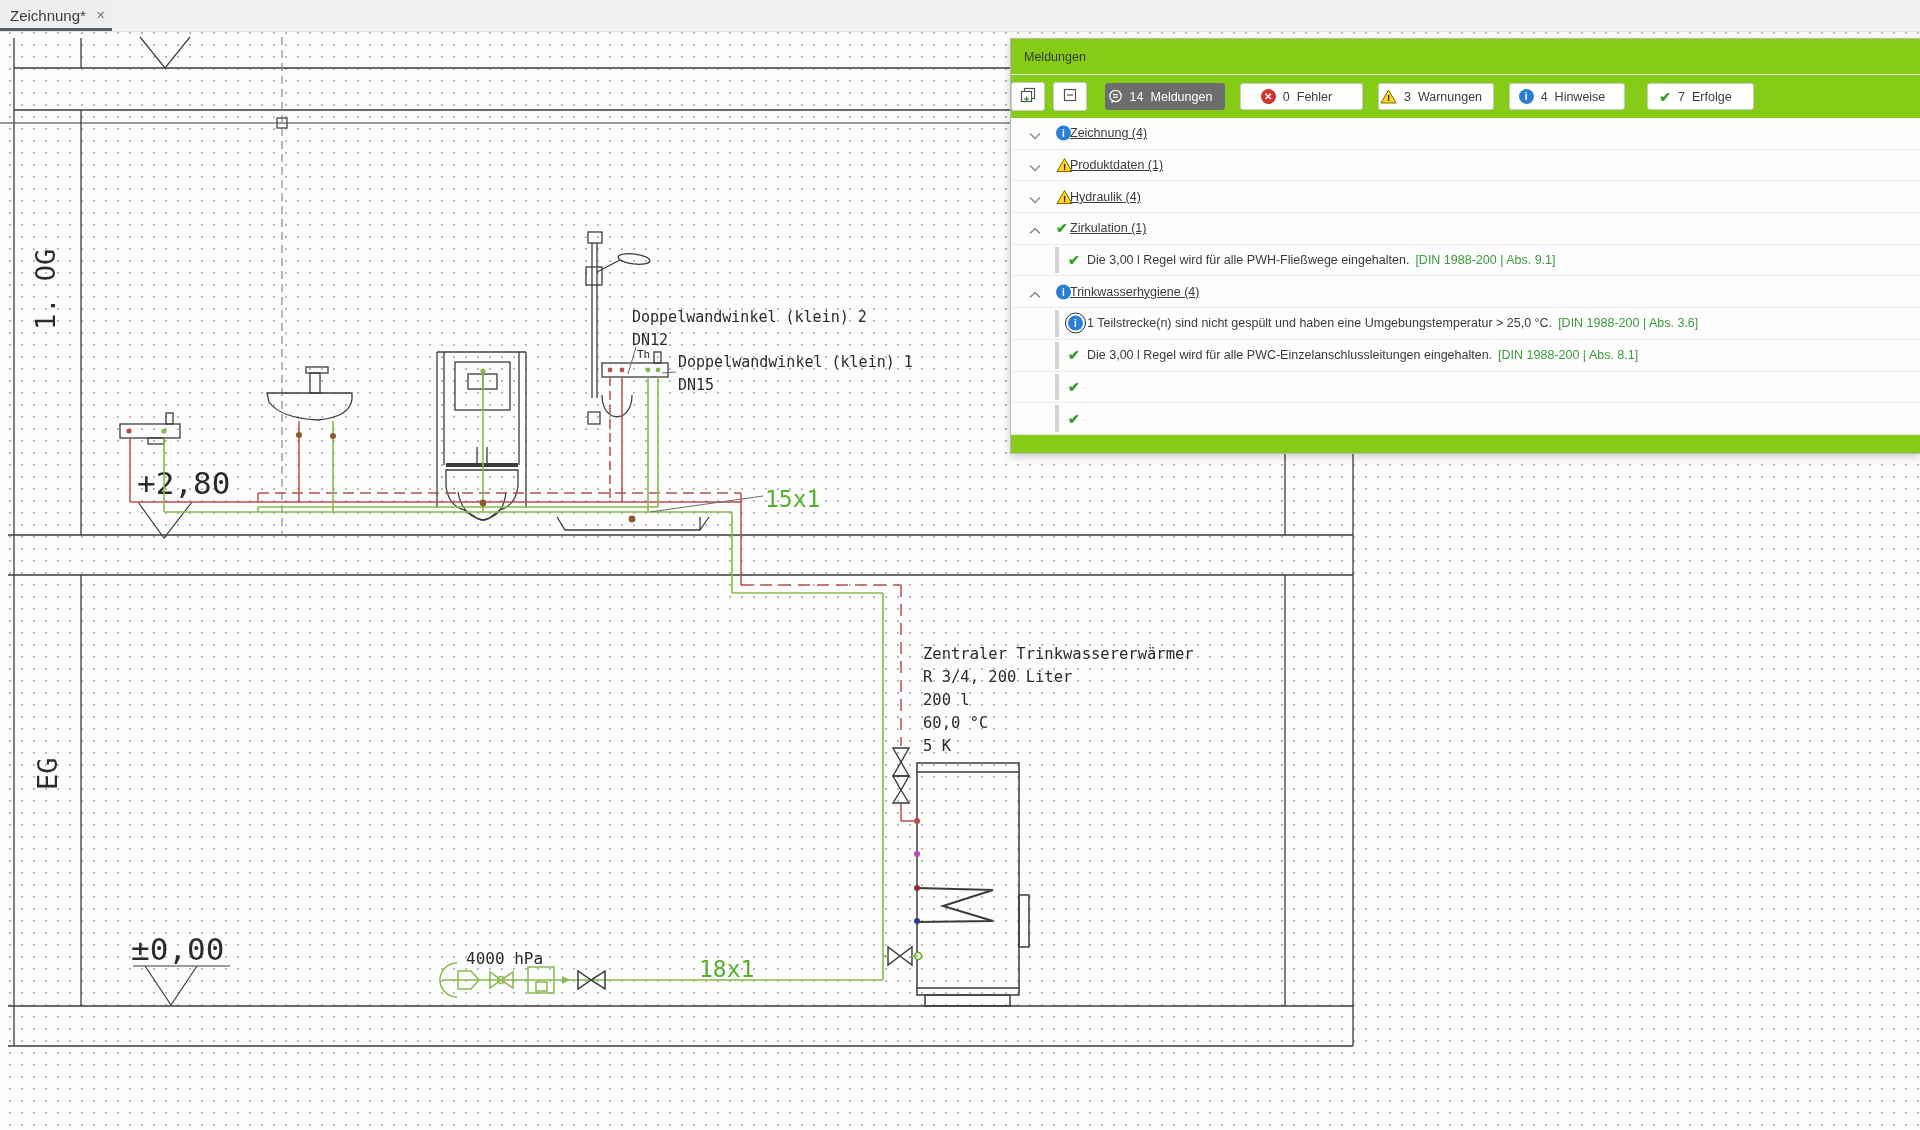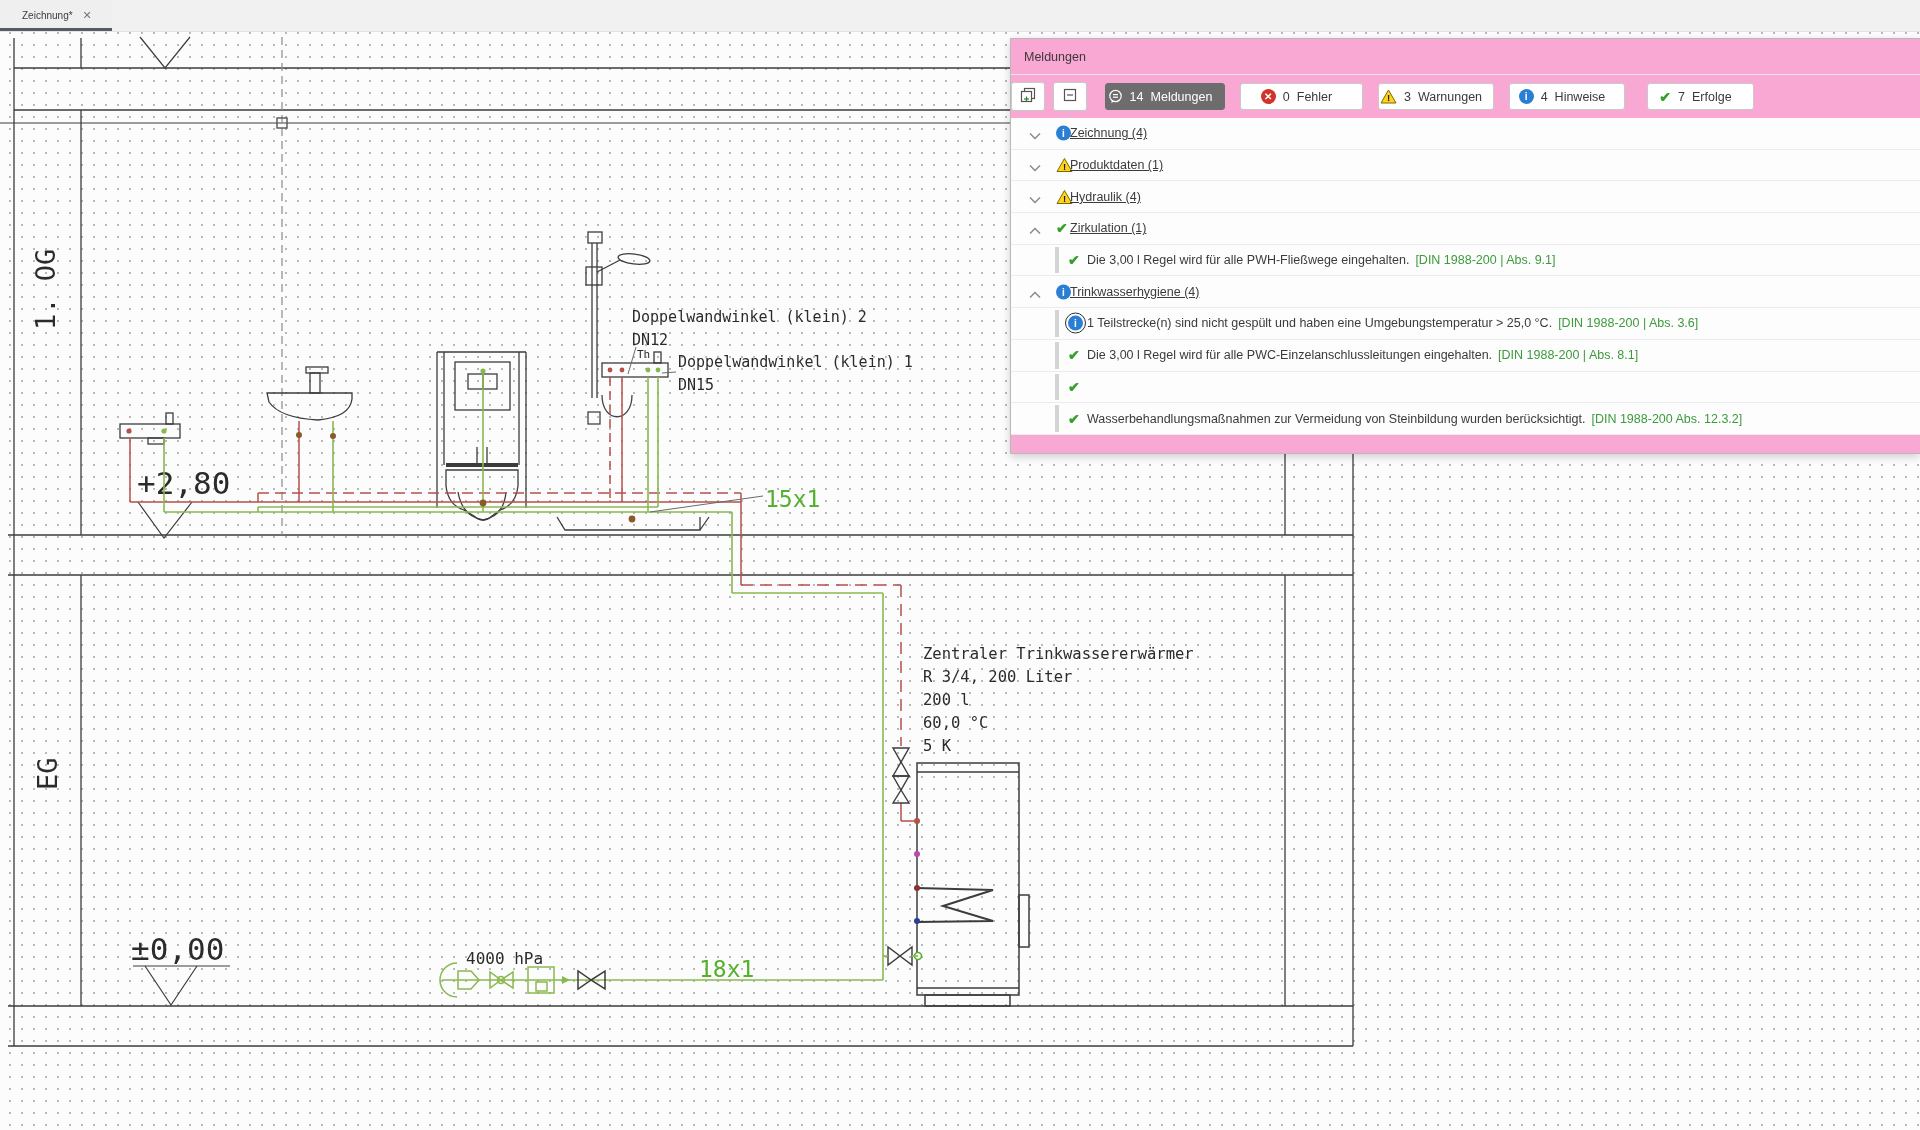--- a/index.html
+++ b/index.html
@@ -2,32 +2,32 @@
 <html><head>
 <meta charset="utf-8">
 <style>
   html,body{margin:0;padding:0;width:1920px;height:1130px;overflow:hidden;
     font-family:"Liberation Sans",sans-serif;background:#fcfcfc;}
   
   .tabbar{position:absolute;left:0;top:0;width:1920px;height:31px;background:#f1f1f1;
     border-bottom:1px solid #e3e3e3;z-index:40;}
   .tab{position:absolute;left:0;top:0;height:31px;width:112px;display:flex;align-items:center;
     padding-left:10px;box-sizing:border-box;background:#efefef;}
-  .tab .tlabel{font-size:10px;color:#3c3c3c;margin-left:12px;}
+  .tab .tlabel{font-size:15px;color:#3c3c3c;}
   .tab .tclose{margin-left:10px;font-size:11px;color:#777;cursor:pointer;}
   .tab .underline{position:absolute;left:0;bottom:0;width:112px;height:3px;background:#565c63;}
   
   .canvas{position:absolute;left:0;top:31px;width:1920px;height:1099px;background-color:#fcfcfc;
     background-image:radial-gradient(circle,#b9b9b9 0.9px,rgba(0,0,0,0) 1.3px);
     background-size:12px 12px;background-position:4px 8px;z-index:1;}
   svg.draw{position:absolute;left:0;top:0;width:1920px;height:1130px;z-index:2;}
   .cadtxt{font-family:"DejaVu Sans Mono",monospace;fill:#2b2b2b;}
   .cadgreen{font-family:"DejaVu Sans Mono",monospace;fill:#55b02e;}
   
-  .panel{position:absolute;left:1010px;top:38px;width:910px;height:416px;background:#f9a8d4;
+  .panel{position:absolute;left:1010px;top:38px;width:910px;height:416px;background:#84cc16;
     border:1px solid #b9b9b9;border-right:none;box-shadow:0 3px 8px rgba(0,0,0,.18);
     z-index:30;box-sizing:border-box;overflow:hidden;}
   .ptitle{height:35px;display:flex;align-items:center;padding-left:13px;
     border-bottom:1px solid #e6e6e6;font-size:12.5px;color:#3a3a3a;}
   .ptoolbar{height:43px;display:flex;align-items:center;
     border-bottom:1px solid #dde3ec;}
   .sqbtn{width:32px;height:27px;border:1px solid #c9c9c9;border-radius:3px;background:#fff;
     display:flex;align-items:center;justify-content:center;margin-right:8px;cursor:pointer;}
   .fbtn{height:27px;border:1px solid #c9c9c9;border-radius:3px;background:#fff;display:flex;
     align-items:center;justify-content:center;font-size:12.5px;color:#3a3a3a;cursor:pointer;
@@ -387,16 +387,15 @@
     </div>
 
     <div class="row sub">
       <span class="bar"></span>
       <span class="ric check">✔</span>
     </div>
 
     <div class="row sub">
       <span class="bar"></span>
       <span class="ric check">✔</span>
-      <span class="rtext"><span>Wasserbehandlungsmaßnahmen zur Vermeidung von Steinbildung wurden berücksichtigt.</span><span class="rcite">[DIN 1988-200 Abs. 12.3.2]</span></span>
     </div>
   </div>
 </div>
 
 </body></html>

